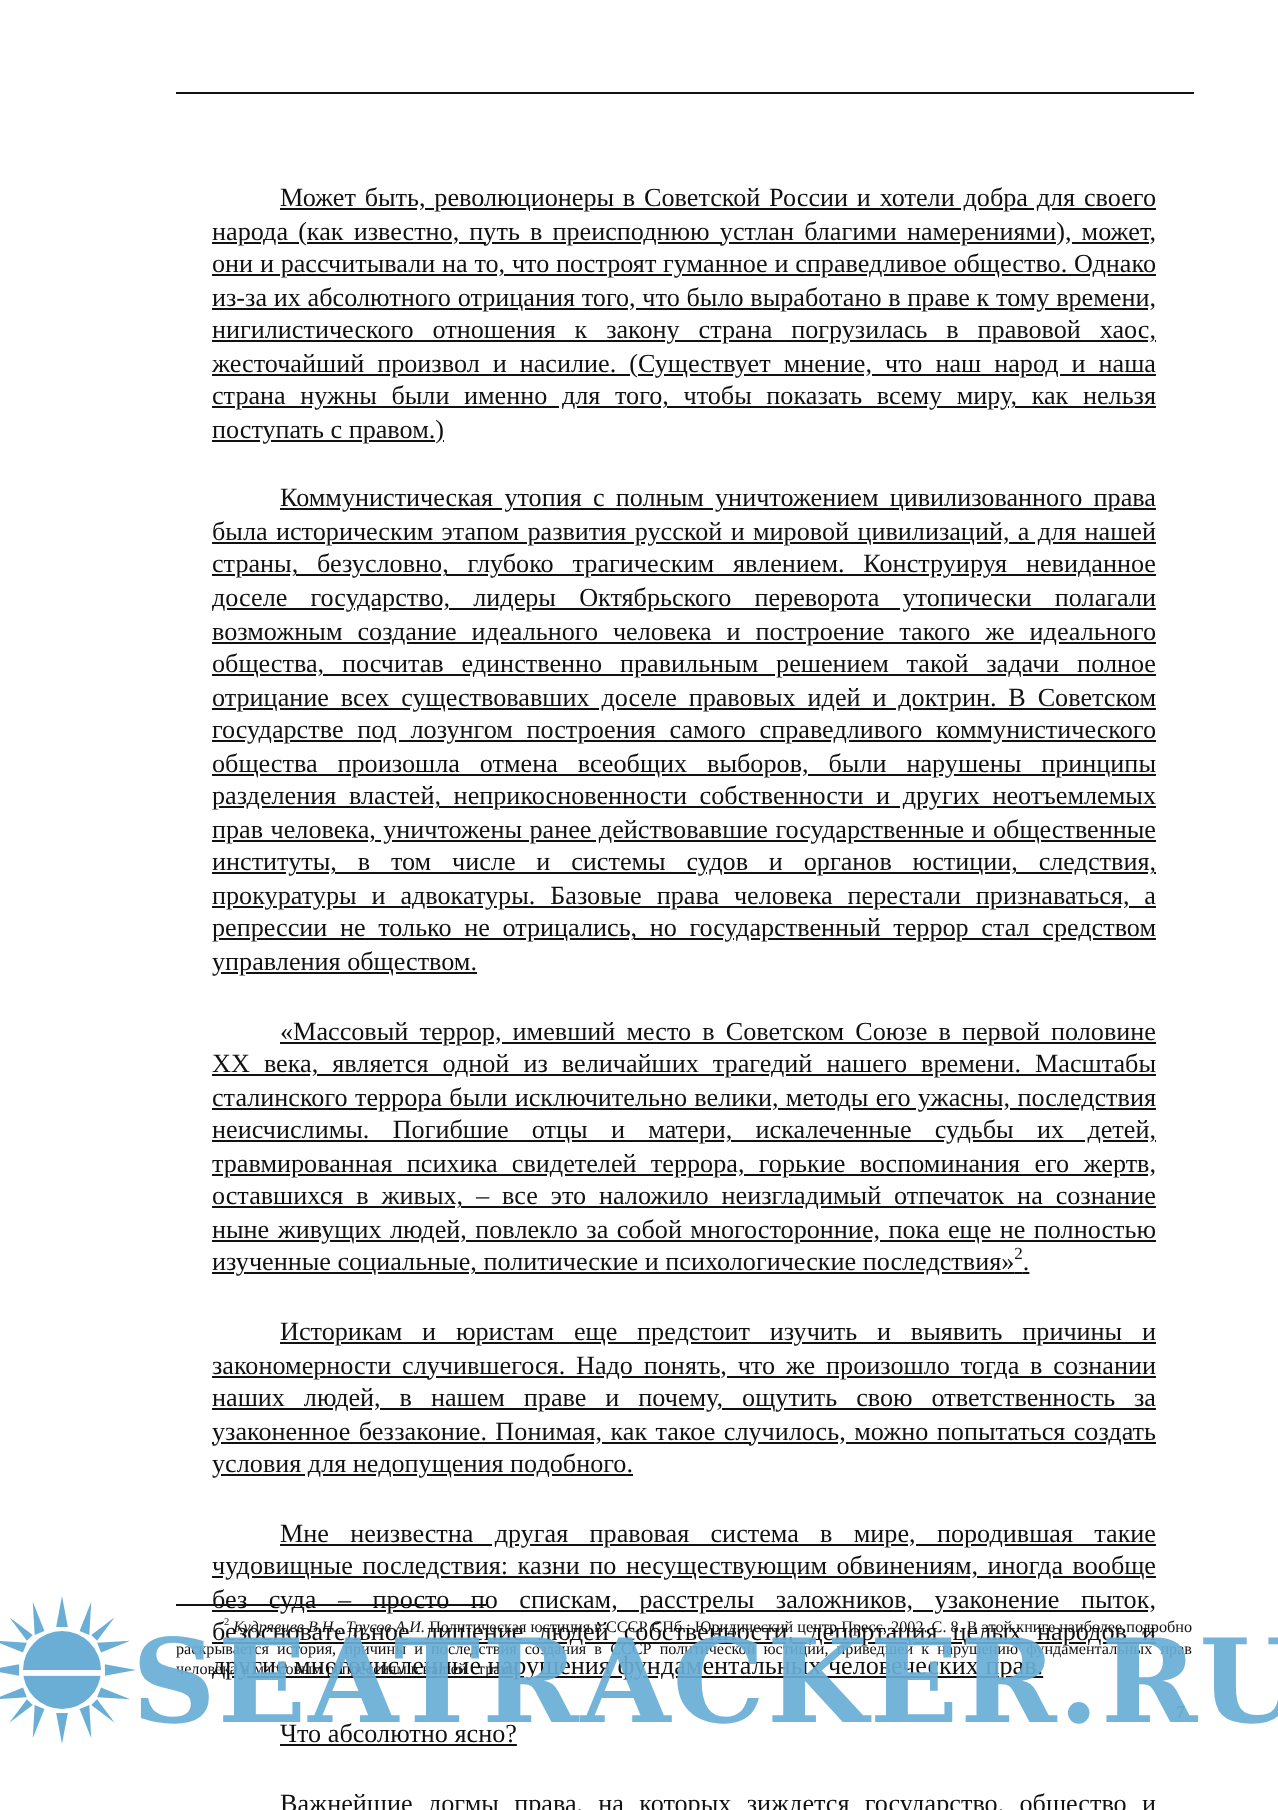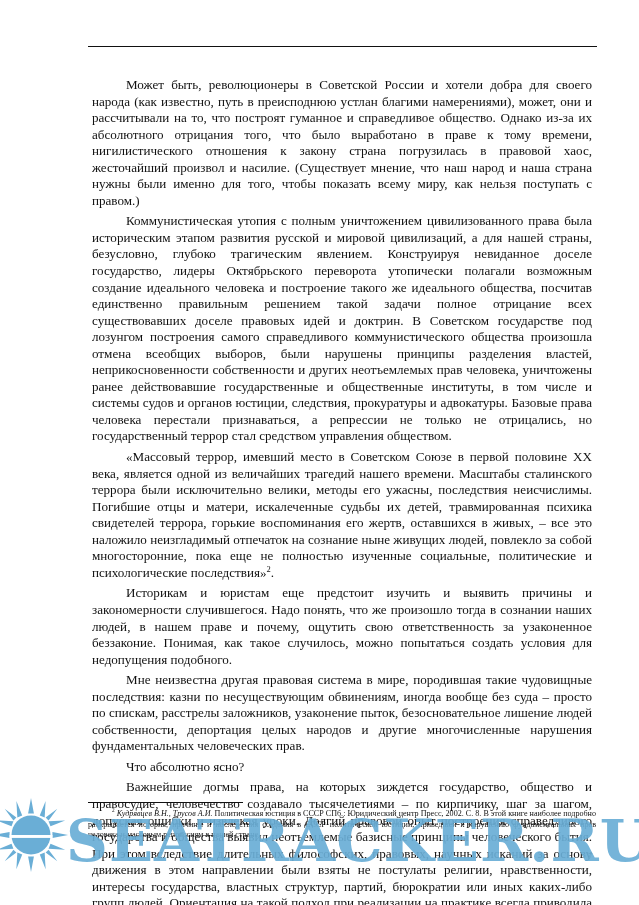--- a/index.html
+++ b/index.html
@@ -2,21 +2,21 @@
 <html><head>
 <meta charset="utf-8">
 <style>
   html, body { margin:0; padding:0; background:#ffffff; }
   body { width:639px; height:905px; position:relative; overflow:hidden;
          font-family:"Liberation Serif","DejaVu Serif",serif; color:#111; }
   .page { position:absolute; left:0; top:0; width:639px; height:905px; background:#fff; }
   .header { position:absolute; left:88px; top:31px; width:509px; font-size:10.2px; color:#555; white-space:nowrap; }
   .header-rule { position:absolute; left:88px; top:46px; width:509px; height:0; border-top:1.2px solid #111; }
   .body-text { position:absolute; left:88px; top:73px; width:508px; font-size:13.1px; line-height:16.55px; text-align:justify; }
-  .body-text p { margin:4px; text-indent:34px; }
+  .body-text p { margin:18px; text-indent:34px;text-decoration:underline; }
   .fn-rule { position:absolute; left:88px; top:802px; width:155px; border-top:1px solid #111; }
   .footnote { position:absolute; left:88px; top:809px; width:508px; font-size:8.1px; line-height:10.6px; text-align:justify; text-indent:24px; color:#111; }
   .footnote i { }
   sup { font-size:0.65em; vertical-align:super; line-height:0; }
   .page-number { position:absolute; left:588px; top:851px; font-size:9px; color:#222; }
   .watermark { position:absolute; left:0; top:790px; width:639px; height:87px; pointer-events:none; }
   .wm-text { position:absolute; left:66px; top:22px; font-family:"DejaVu Serif","Liberation Serif",serif; font-weight:bold;
              font-size:58px; letter-spacing:1px; color:#6aaed6; opacity:0.92; white-space:nowrap; line-height:58px; transform:scaleX(1.0); transform-origin:left; }
   .wm-sun { position:absolute; left:-8px; top:6px; width:78px; height:78px; }
 </style>

